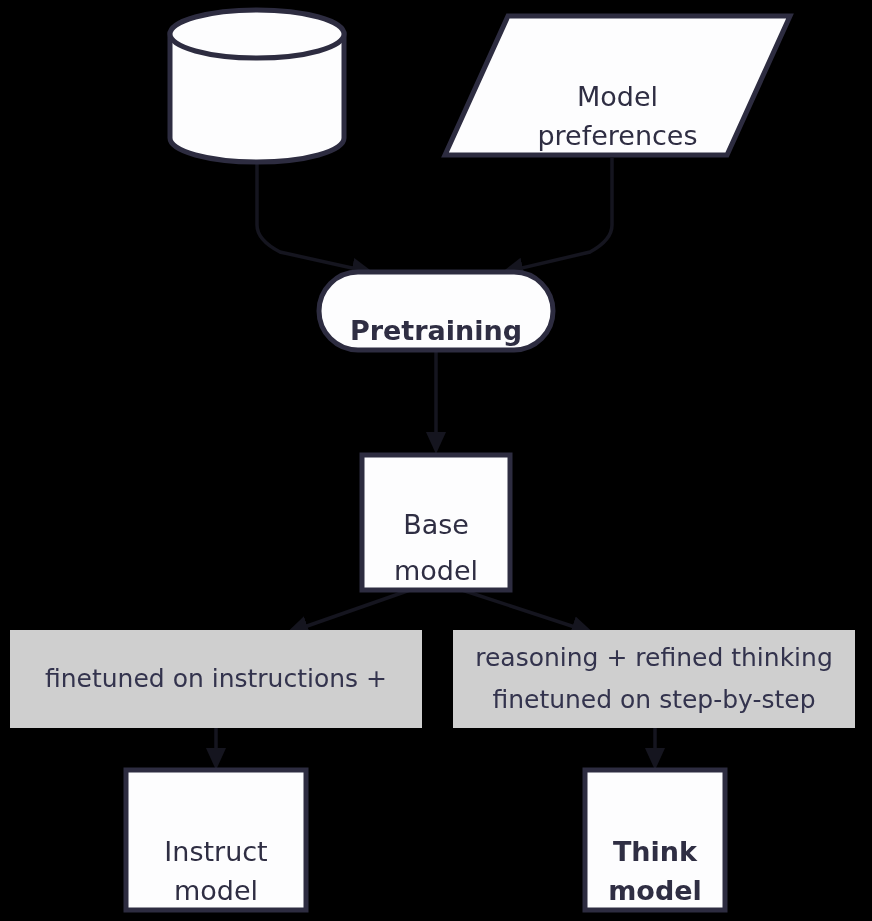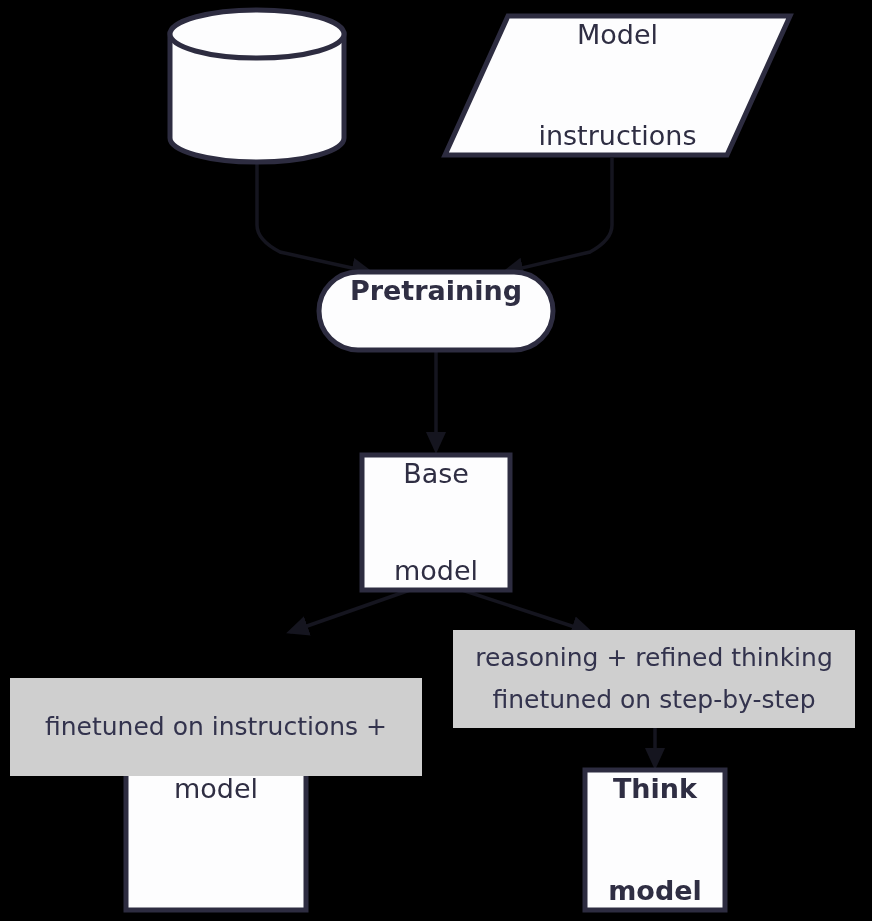--- a/index.html
+++ b/index.html
@@ -24,21 +24,21 @@
     left: 0;
     top: 0;
     width: 872px;
     height: 921px;
   }
   .node-text {
     position: absolute;
     display: flex;
     flex-direction: column;
     align-items: center;
-    justify-content: space-between;
+    justify-content: flex-end;
     text-align: center;
     color: #2f2e43;
     font-family: "DejaVu Sans", sans-serif;
     font-size: 27px;
     line-height: 1.42;
     pointer-events: none;
     white-space: nowrap;
   }
   .edge-label {
     position: absolute;
@@ -100,42 +100,43 @@
     </g>
 
     <g>
       <rect x="585" y="770" width="140" height="140" fill="#fdfdfe" stroke="#2d2c40" stroke-width="5"></rect>
     </g>
   </svg>
 
 
   <div class="node-text" style="left:476px; top:16px; width:283px; height:139px;">
     <span>Model</span>
-    <span>instructions</span>
+    <span>preferences</span>
   </div>
 
   <div class="node-text" style="left:319px; top:272px; width:234px; height:78px;font-weight:bold;">
     <span>Pretraining</span>
   </div>
 
   <div class="node-text" style="left:362px; top:455px; width:148px; height:135px;gap:7px;">
     <span>Base</span>
     <span>model</span>
   </div>
 
   <div class="node-text" style="left:126px; top:770px; width:180px; height:140px;">
+    <span>Instruct</span>
     <span>model</span>
   </div>
 
   <div class="node-text" style="left:585px; top:770px; width:140px; height:140px;font-weight:bold;">
     <span>Think</span>
     <span>model</span>
   </div>
 
-  <div class="edge-label" style="left:10px; top:630px; width:412px; height:98px;margin-top:48px;">
+  <div class="edge-label" style="left:10px; top:630px; width:412px; height:98px;">
     <span>finetuned on instructions +</span>
   </div>
 
   <div class="edge-label" style="left:453px; top:630px; width:402px; height:98px;">
     <span>reasoning + refined thinking</span>
     <span>finetuned on step-by-step</span>
   </div>
 
 </div>
 

